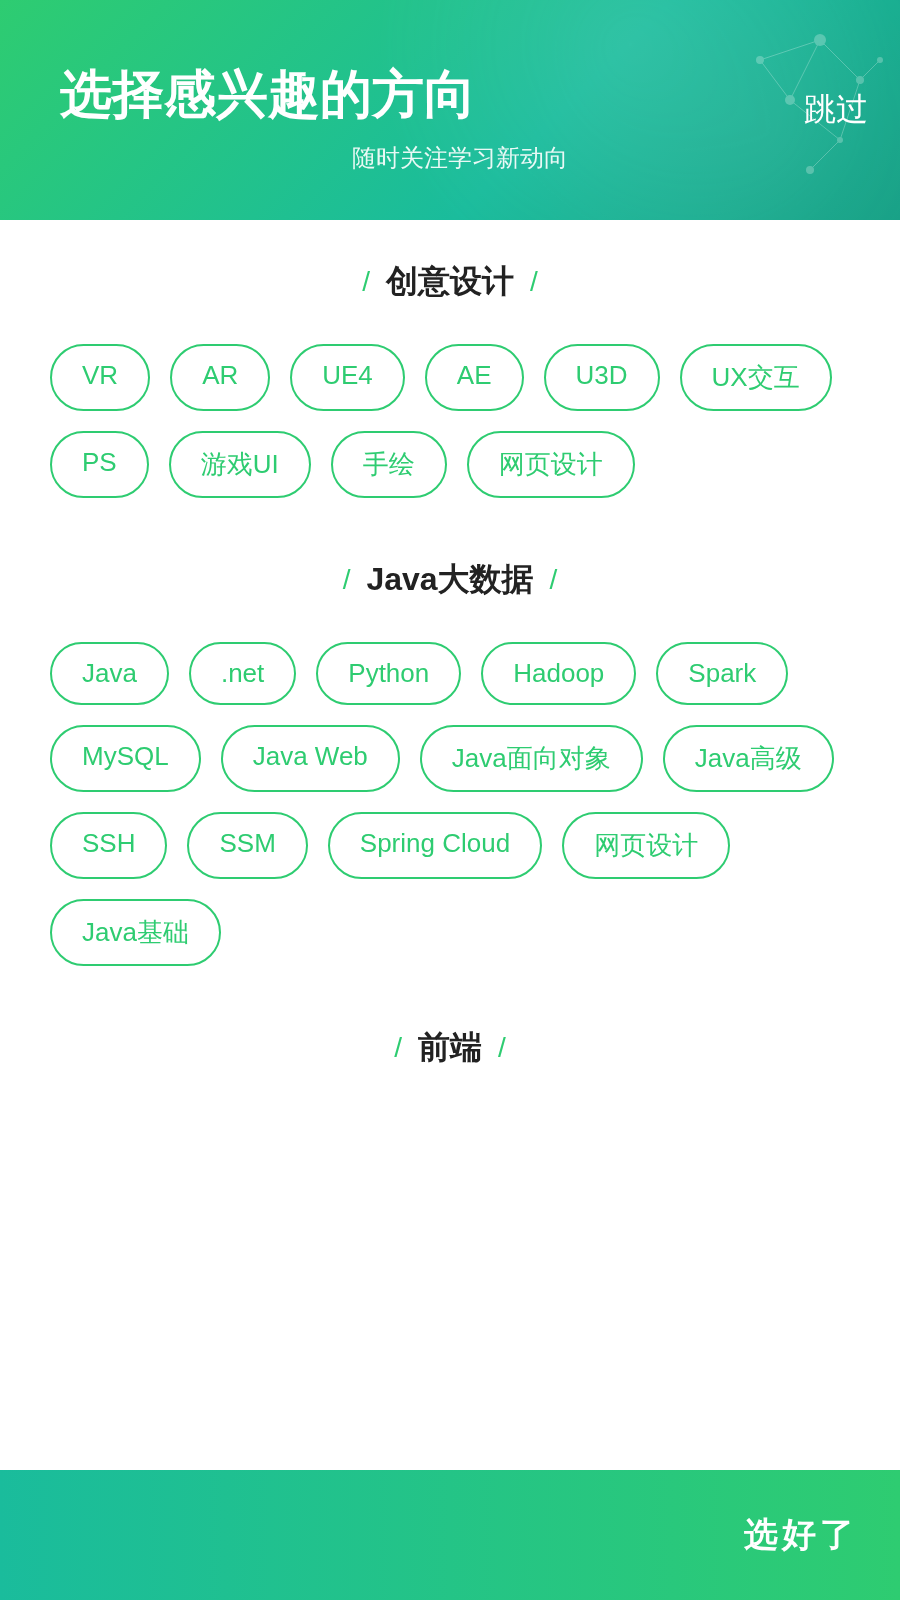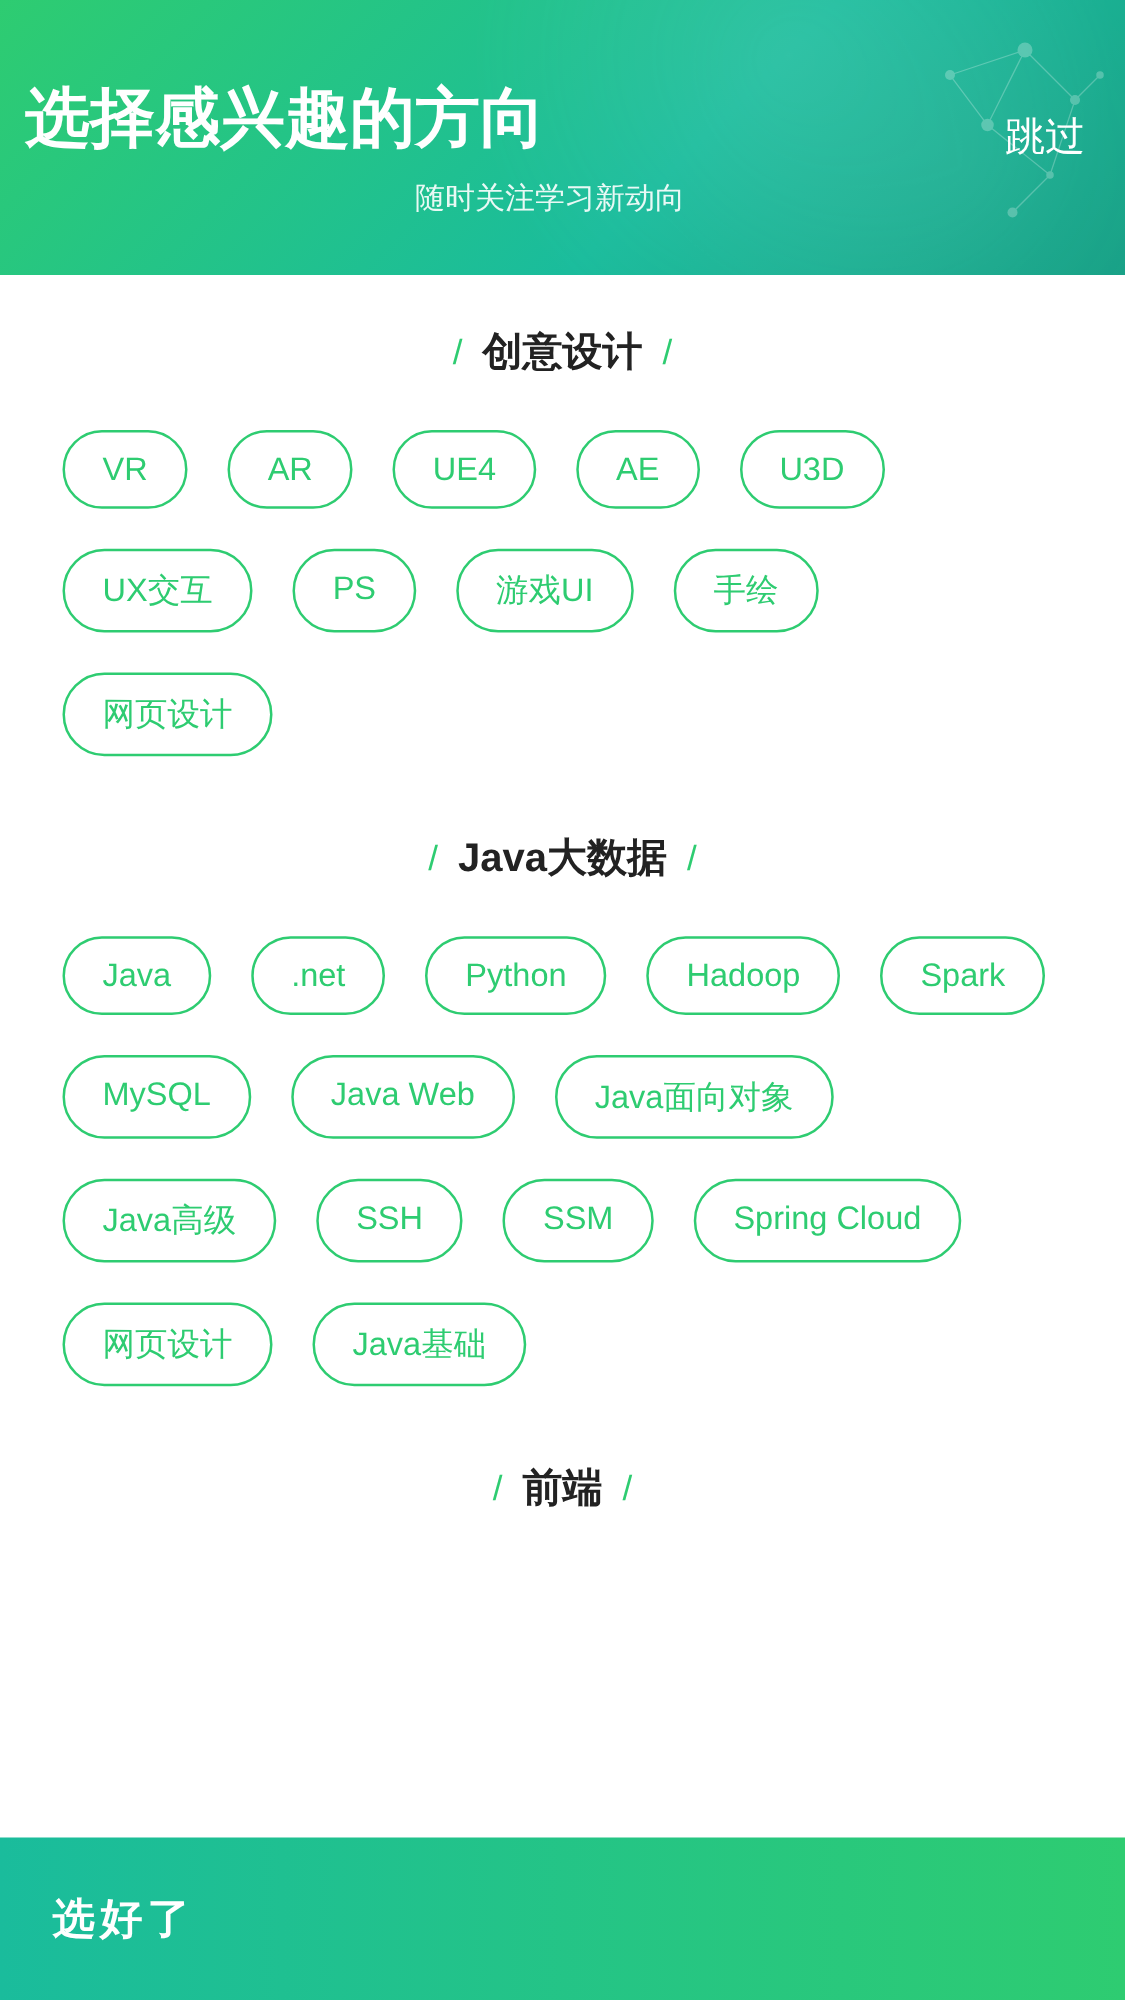--- a/index.html
+++ b/index.html
@@ -9,21 +9,21 @@
       min-height: 1600px;
       font-family: -apple-system, "PingFang SC", "Microsoft YaHei", sans-serif;
       background: #fff;
       display: flex;
       flex-direction: column;
     }
 
     
     .header {
       background: linear-gradient(135deg, #2ecc71 0%, #1abc9c 60%, #16a085 100%);
-      padding: 60px 40px 40px 20px;
+      padding: 60px 40px 40px 60px;
       position: relative;
       min-height: 220px;
       overflow: hidden;
     }
 
     .header-bg-pattern {
       position: absolute;
       top: 0; right: 0; bottom: 0; left: 0;
       opacity: 0.15;
       background-image: radial-gradient(circle at 70% 20%, rgba(255,255,255,0.6) 0%, transparent 40%),
@@ -94,42 +94,42 @@
     .section-title .slash {
       color: #2ecc71;
       font-size: 28px;
       font-weight: 400;
     }
 
     
     .tags-container {
       display: flex;
       flex-wrap: wrap;
-      gap: 32px;
+      gap: 20px;
       padding: 0 10px;
     }
 
     .tag {
       border: 2px solid #2ecc71;
       border-radius: 50px;
       padding: 14px 30px;
       font-size: 26px;
       color: #2ecc71;
       background: #fff;
       cursor: pointer;
       white-space: nowrap;
     }
 
     
     .footer-btn {
       background: linear-gradient(90deg, #1abc9c 0%, #2ecc71 100%);
       color: #fff;
       font-size: 34px;
       font-weight: 600;
-      text-align: left;
+      text-align: right;
       padding: 42px;
       border: none;
       cursor: pointer;
       width: 100%;
       letter-spacing: 4px;
     }
   </style>
 </head>
 <body>
 

